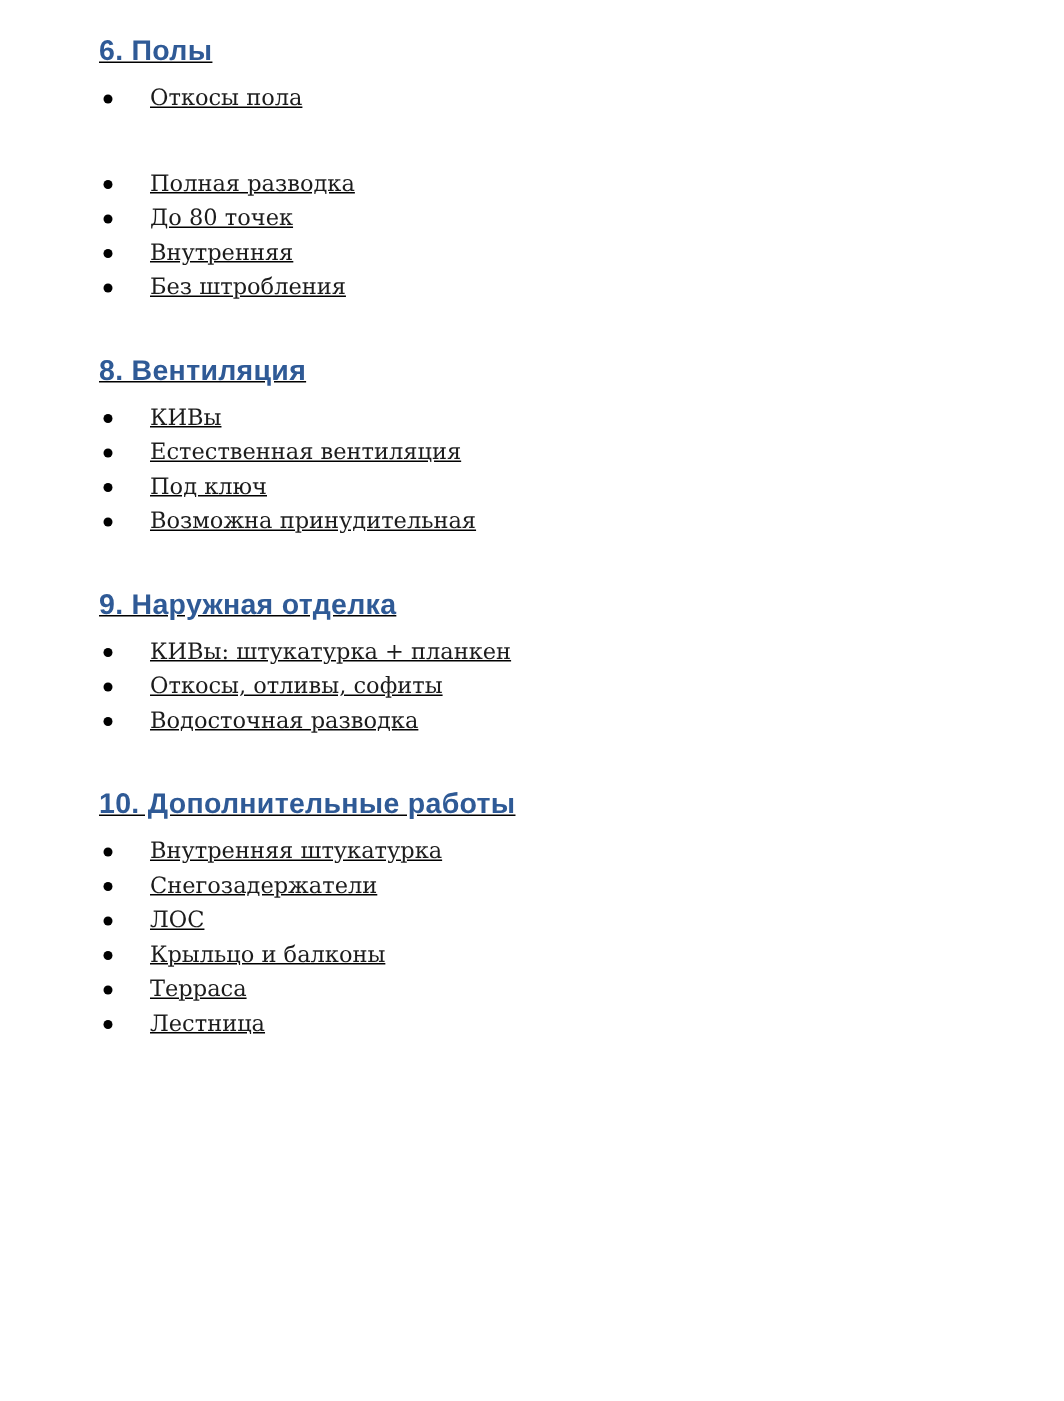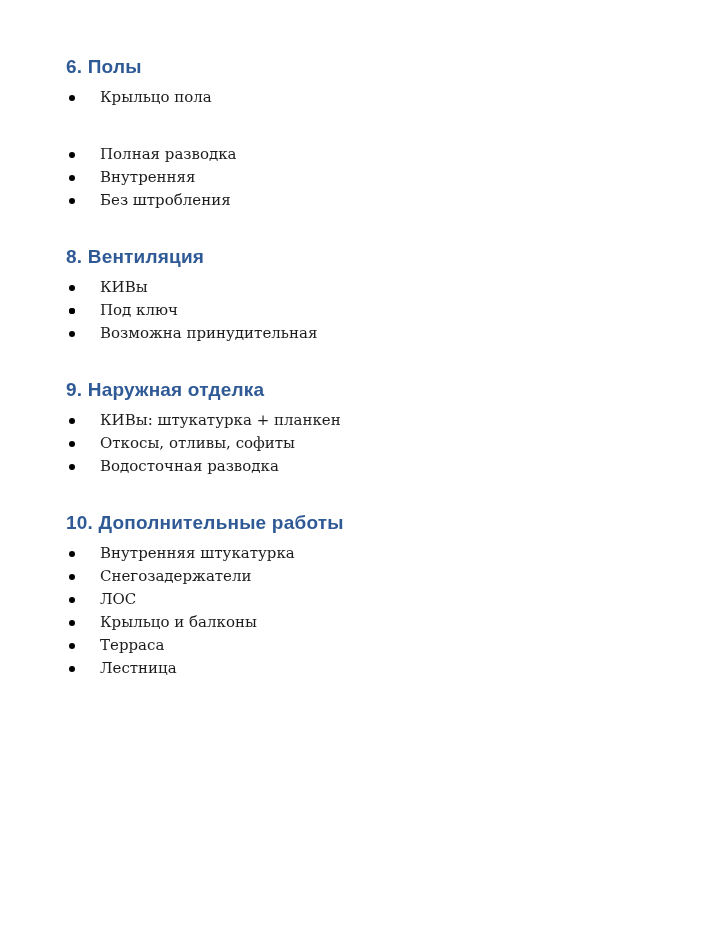--- a/index.html
+++ b/index.html
@@ -11,21 +11,22 @@
     width: 709px;
     height: 934px;
     overflow: hidden;
     font-family: "DejaVu Serif", "Liberation Serif", serif;
   }
   .page {
     width: 709px;
     height: 934px;
     background: #ffffff;
     box-sizing: border-box;
-    padding: 56px 40px 0 66px;
+    padding: 24px 40px 0 66px;
+    text-decoration: underline;
   }
   .section {
     margin: 0 0 34px 0;
   }
   .section-heading {
     font-family: "Liberation Sans", "DejaVu Sans", sans-serif;
     font-weight: 700;
     font-size: 19px;
     line-height: 21px;
     color: #2f5a96;
@@ -56,32 +57,36 @@
 </style>
 </head>
 <body>
 
 <div class="page" id="document-page">
   <div class="section">
     <h2 class="section-heading">6. Полы</h2>
     <ul class="bullet-list">
   <li>
     <span class="bullet-dot"></span>
-    <span class="item-text">Крыльцо пола</span>
+    <span class="item-text">Откосы пола</span>
   </li>
 </ul>
   </div>
 
   <div class="section">
     <ul class="bullet-list">
   <li>
     <span class="bullet-dot"></span>
     <span class="item-text">Полная разводка</span>
   </li>
 
+  <li>
+    <span class="bullet-dot"></span>
+    <span class="item-text">До 80 точек</span>
+  </li>
 
   <li>
     <span class="bullet-dot"></span>
     <span class="item-text">Внутренняя</span>
   </li>
 
   <li>
     <span class="bullet-dot"></span>
     <span class="item-text">Без штробления</span>
   </li>
@@ -91,20 +96,21 @@
   <div class="section">
     <h2 class="section-heading">8. Вентиляция</h2>
     <ul class="bullet-list">
   <li>
     <span class="bullet-dot"></span>
     <span class="item-text">КИВы</span>
   </li>
 
   <li>
     <span class="bullet-dot"></span>
+    <span class="item-text">Естественная вентиляция</span>
   </li>
 
   <li>
     <span class="bullet-dot"></span>
     <span class="item-text">Под ключ</span>
   </li>
 
   <li>
     <span class="bullet-dot"></span>
     <span class="item-text">Возможна принудительная</span>

